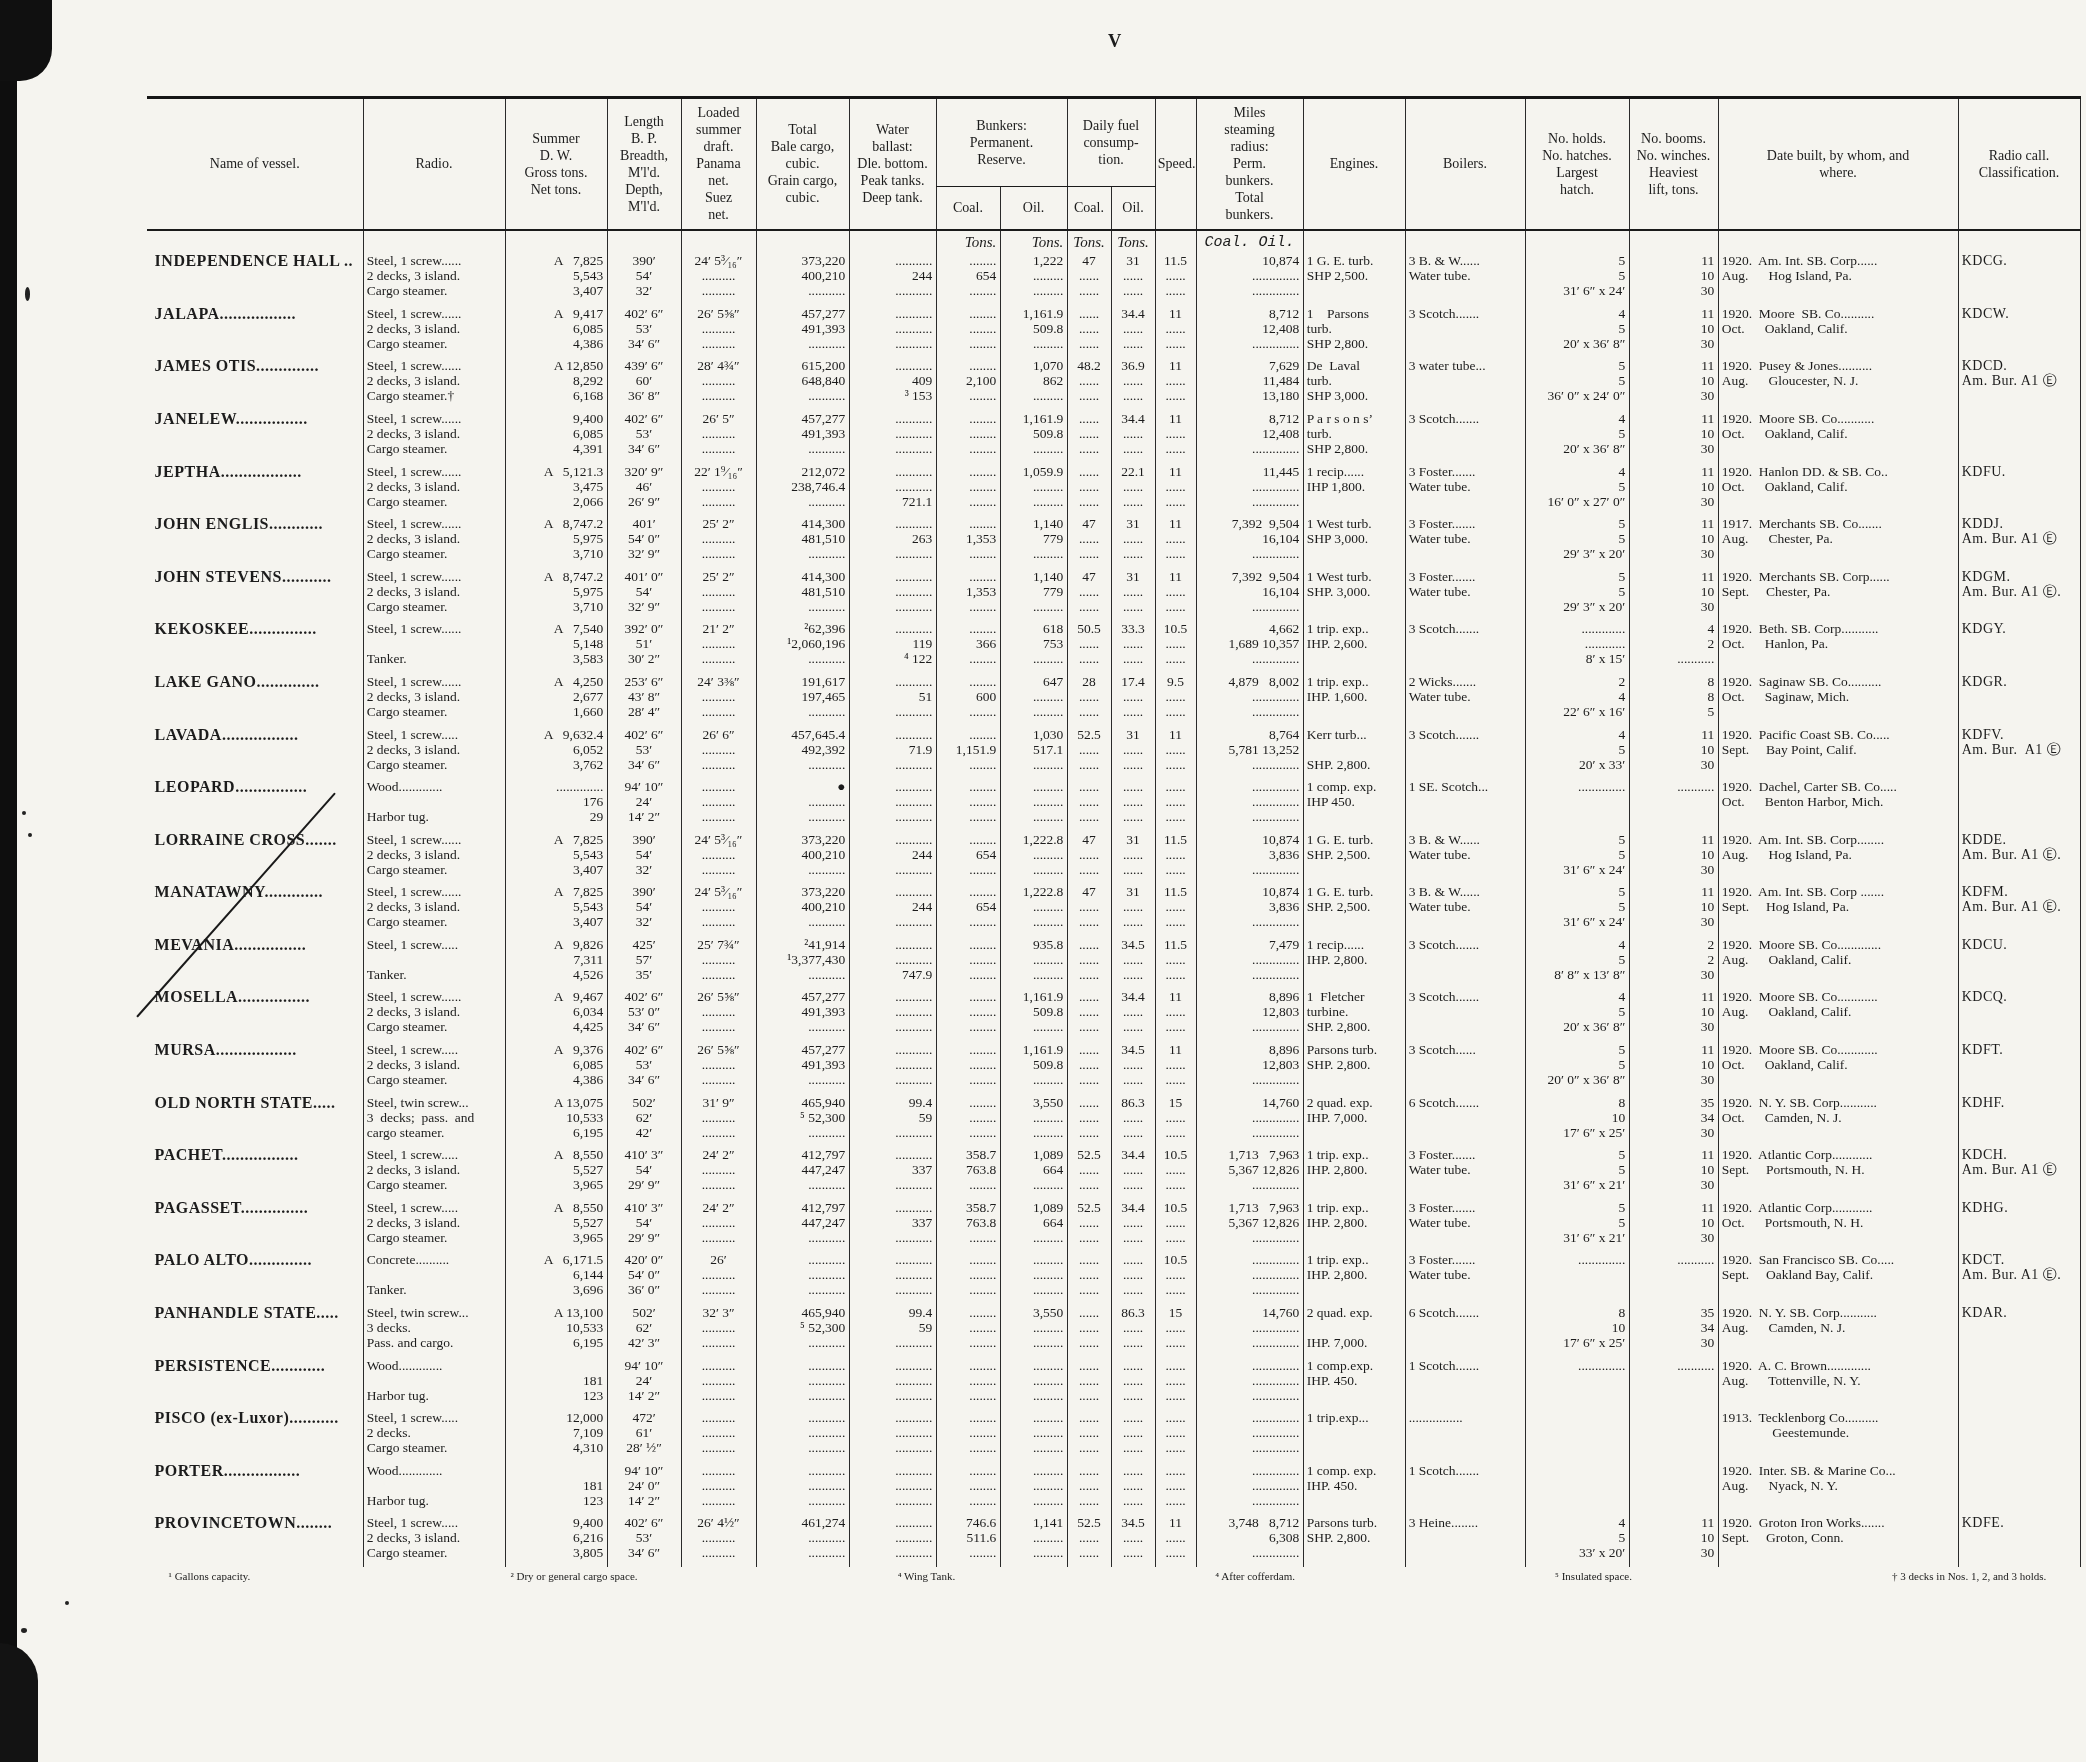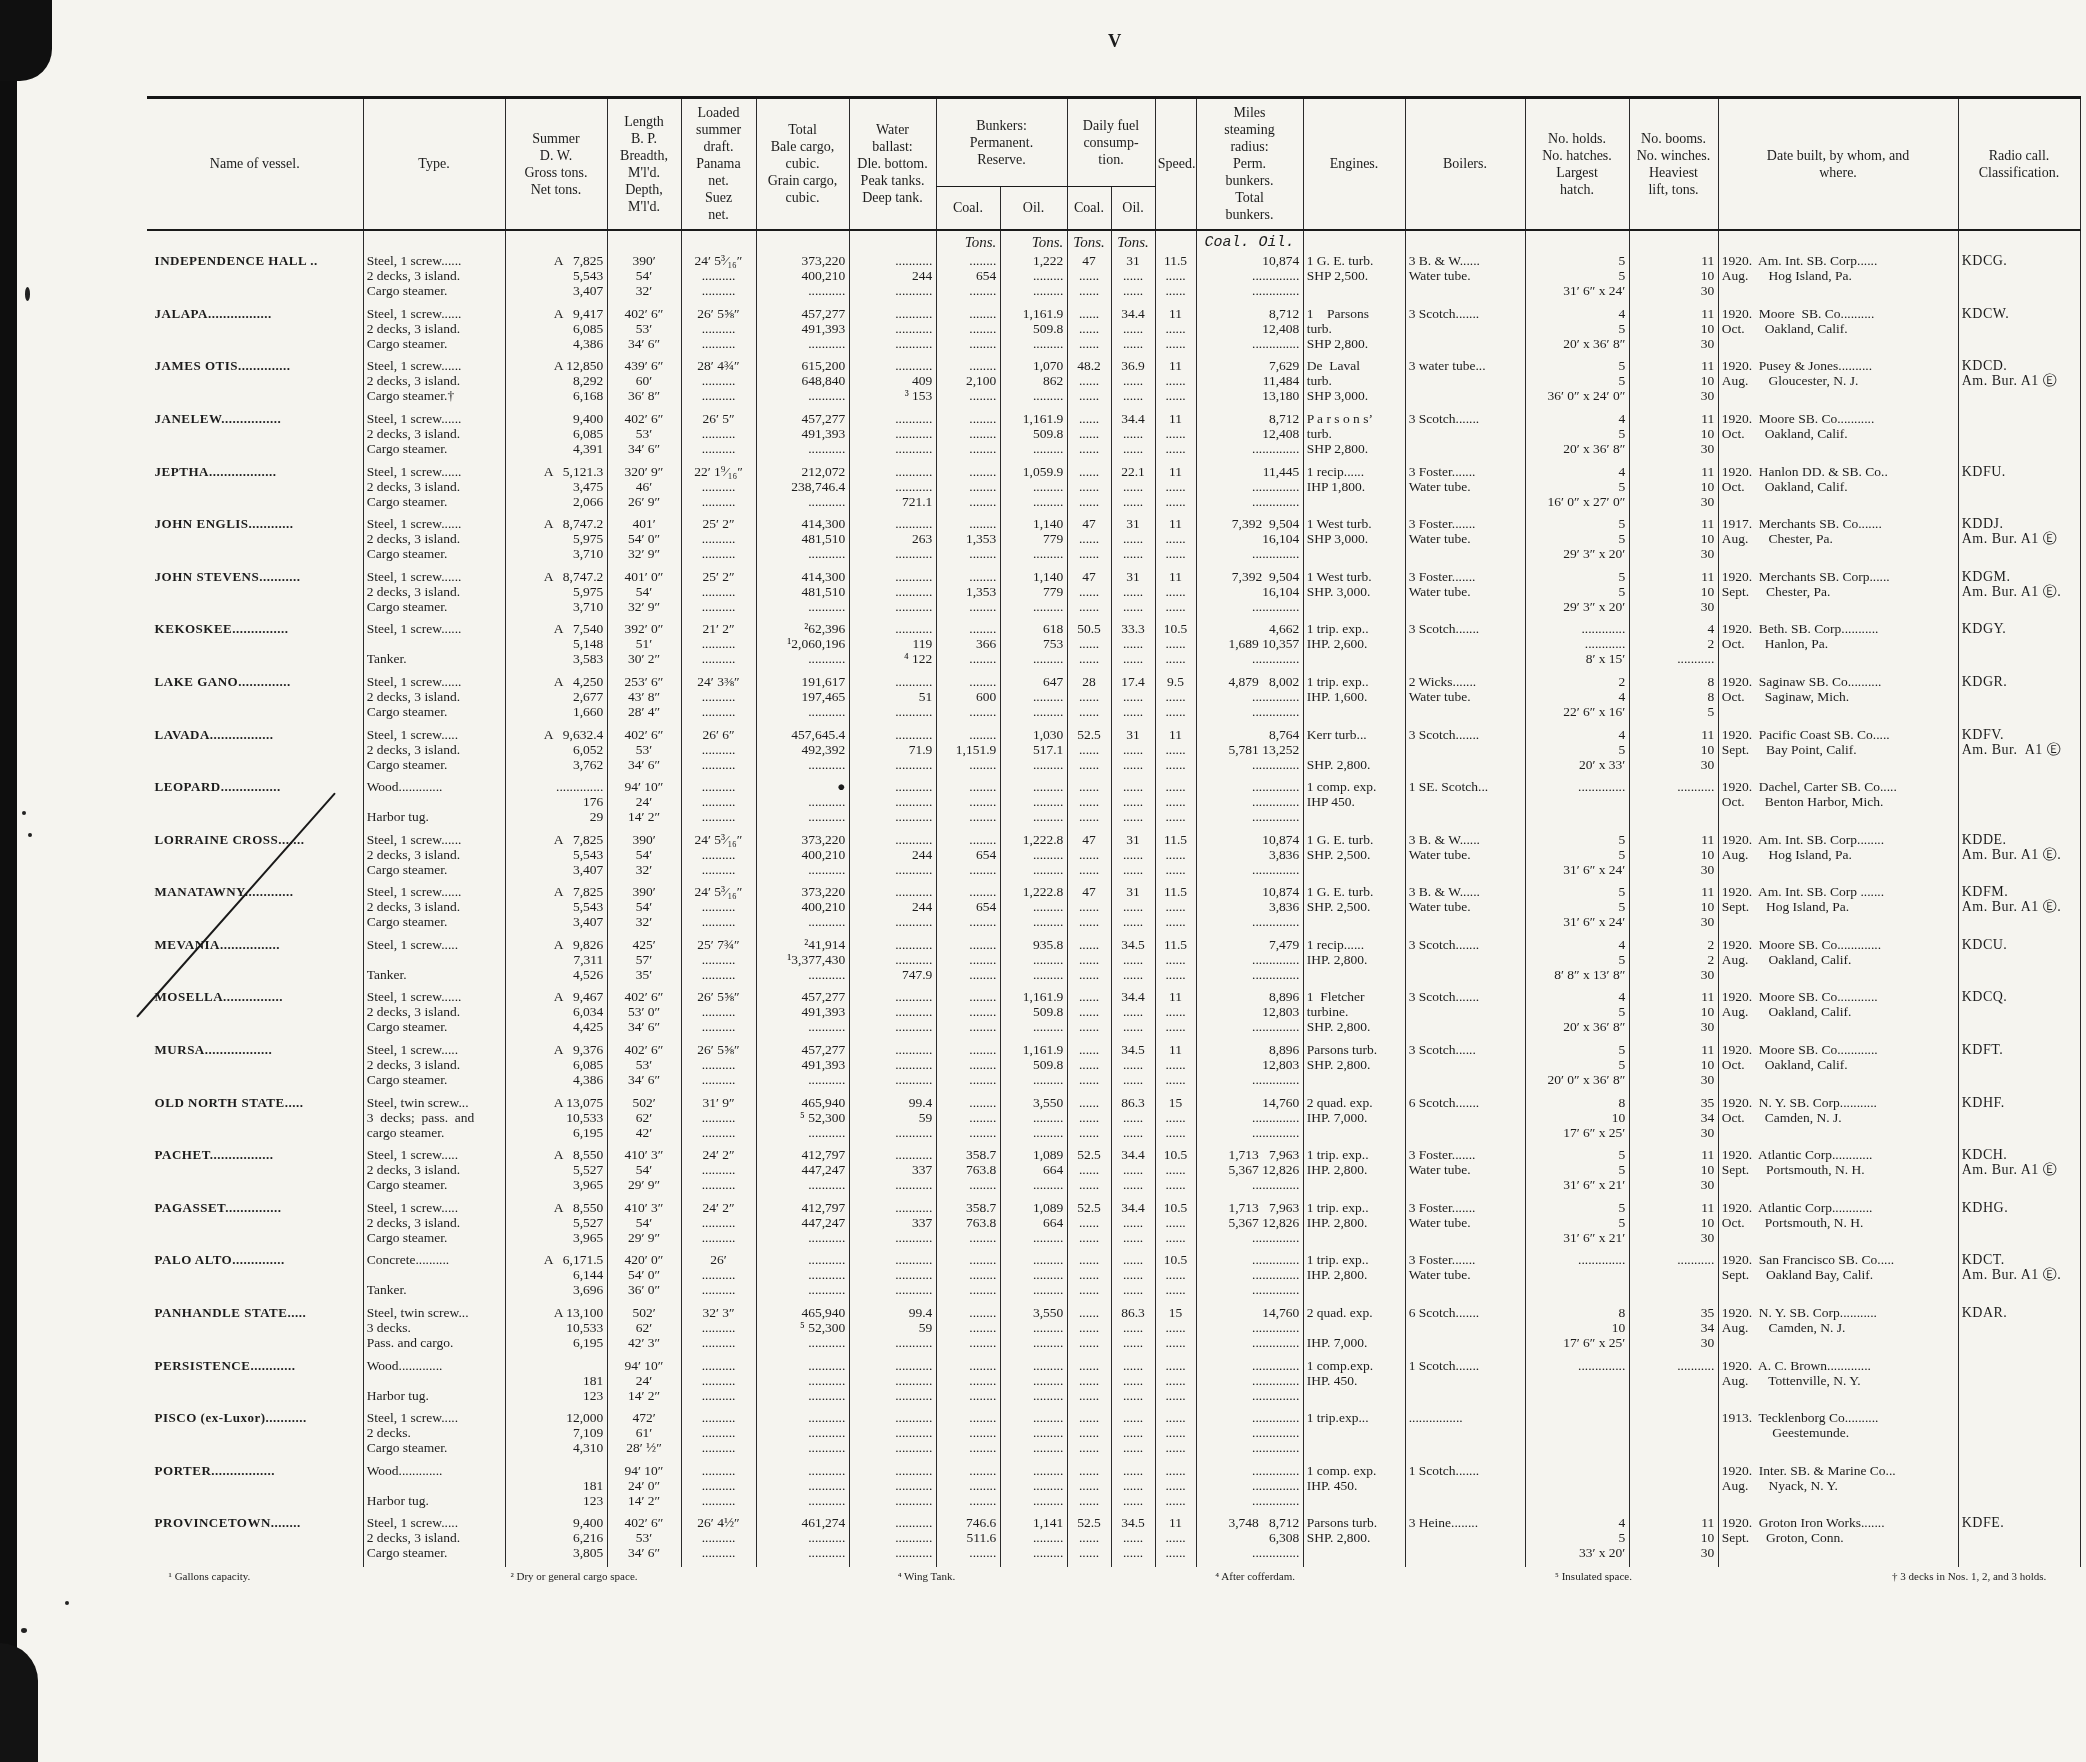--- a/index.html
+++ b/index.html
@@ -31,21 +31,21 @@
   thead th.sub{border-bottom:2.2px solid #1a1a1a;font-size:14px;margin-top:44px;}
   td,th{overflow:hidden;}
   .vline{border-left:1.1px solid #2a2a2a;}
   .vline-r{border-right:1.1px solid #2a2a2a;}
 
   tbody td{
     font-size:13.5px;vertical-align:top;padding:1.1px 3.2px 6.5px 3.2px;
   }
   tr.units td{font-style:italic;font-size:15px;padding:3.2px 3.2px 1.1px 3.2px;margin-left:21px;}
   .ln{min-height:15px;line-height:15px;white-space:pre;}
-  .c-name .ln{font-weight:bold;font-size:13px;letter-spacing:0.5px;}
+  .c-name .ln{font-weight:bold;font-size:16px;letter-spacing:0.5px;}
   .c-name{text-align:left;padding-left:7.6px;}
   .c-type,.c-engines,.c-boilers,.c-date,.c-radio{text-align:left;}
   .c-tons,.c-cargo,.c-ballast,.c-bcoal,.c-boil,.c-miles,.c-holds,.c-booms{text-align:right;}
   .c-length,.c-draft,.c-dcoal,.c-doil,.c-speed{text-align:center;}
   .c-radio{font-size:14px;letter-spacing:0.5px;}
   .footnotes{
     position:absolute;left:147px;top:1570px;width:1921px;font-size:11px;
     display:flex;justify-content:space-between;padding:0 21.6px;box-sizing:border-box;
   }
   .footnotes span{white-space:pre;}
@@ -83,21 +83,21 @@
       <col style="width:102px">
       <col style="width:120px">
       <col style="width:104px">
     <col style="width:89px">
       <col style="width:240px">
       <col style="width:122px">
   </colgroup>
   <thead>
     <tr>
       <th rowspan="2">Name of vessel.</th>
-      <th rowspan="2" class="vline">Type.</th>
+      <th rowspan="2" class="vline">Radio.</th>
       <th rowspan="2" class="vline">Summer
 D. W.
 Gross tons.
 Net tons.</th>
       <th rowspan="2" class="vline">Length
 B. P.
 Breadth,
 M'l'd.
 Depth,
 M'l'd.</th>

